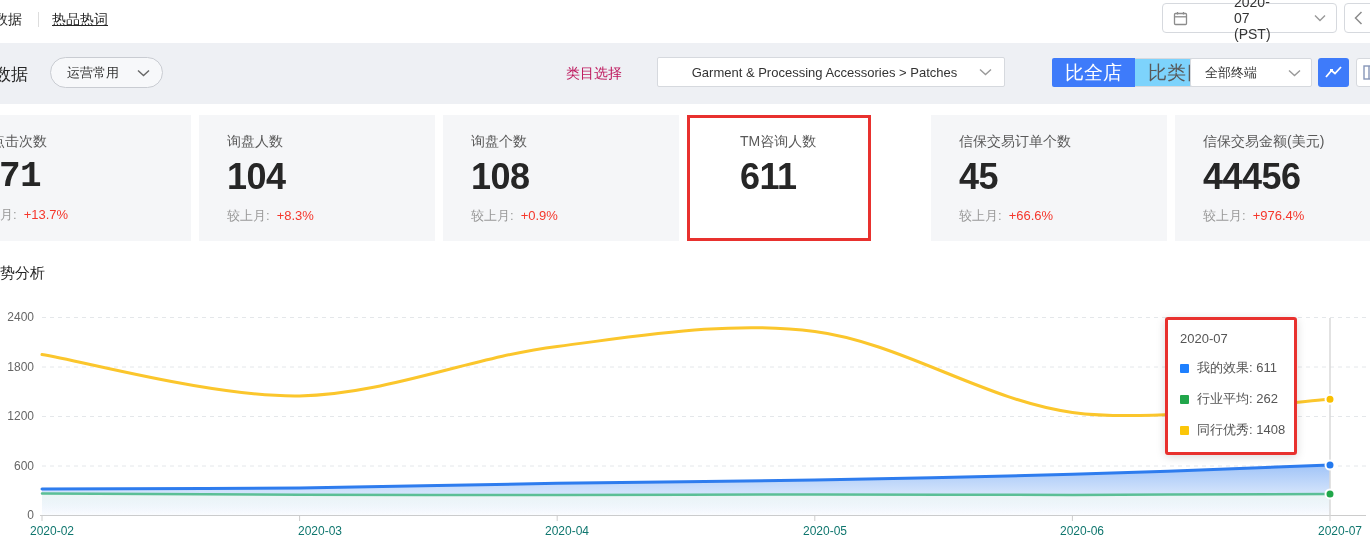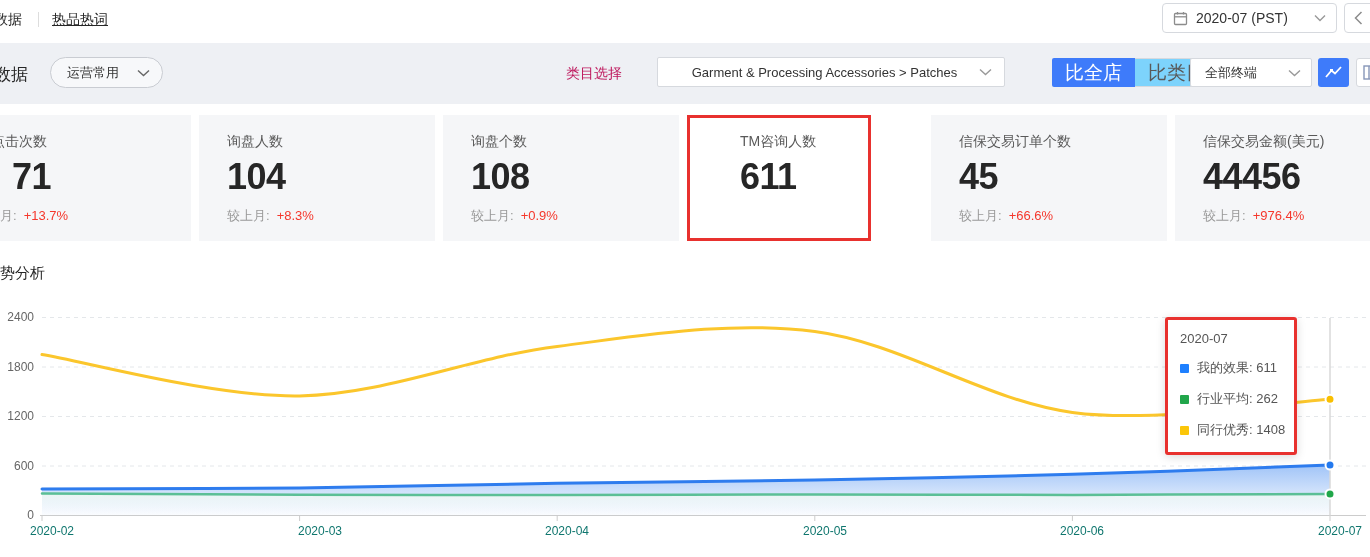--- a/index.html
+++ b/index.html
@@ -6,21 +6,21 @@
   *{box-sizing:border-box;}
   .screen{position:relative;width:1370px;height:557px;overflow:hidden;background:#fff;
     font-family:"Liberation Sans","DejaVu Sans",sans-serif;color:#262626;}
   
   .topbar{position:absolute;left:0;top:0;width:1370px;height:43px;background:#fff;}
   .tab{position:absolute;top:11px;font-size:14px;color:#262626;white-space:nowrap;cursor:pointer;}
   #tab-data{left:-6px;}
   #tab-hot{left:52px;text-decoration:underline;}
   .tab-divider{position:absolute;left:38px;top:12px;width:1px;height:15px;background:#ddd;}
   .date-select{position:absolute;left:1162px;top:3px;width:175px;height:30px;border:1px solid #d6d9de;
-    border-radius:4px;background:#fff;display:flex;align-items:center;padding:0 10px;}
+    border-radius:4px;background:#fff;display:flex;align-items:center;padding:0 10px;gap:38px;}
   .date-select .txt{font-size:14px;color:#333;margin-left:8px;flex:1;}
   .btn-prev{position:absolute;left:1344px;top:3px;width:34px;height:30px;border:1px solid #d6d9de;
     border-radius:4px;background:#fff;display:flex;align-items:center;justify-content:flex-start;padding-left:9px;}
   
   .toolband{position:absolute;left:0;top:43px;width:1370px;height:61px;background:#eef0f4;}
   .band-heading{position:absolute;left:-6px;top:20px;font-size:17px;color:#262626;white-space:nowrap;}
   .pill-select{position:absolute;left:50px;top:14px;width:113px;height:31px;border:1px solid #c9ccd2;
     border-radius:16px;background:#f7f8fa;display:flex;align-items:center;padding:0 12px 0 16px;}
   .pill-select .txt{font-size:13px;color:#333;flex:1;}
   .cat-label{position:absolute;left:566px;top:22px;font-size:14px;color:#be185d;}
@@ -39,21 +39,21 @@
   #btn-chart-view{left:1318px;background:#3e7bfa;}
   #btn-table-view{left:1356px;background:#fff;border:1px solid #d6d9de;}
   
   .card{position:absolute;top:115px;height:126px;width:236px;background:#f5f6f8;padding:18px 0 0 28px;overflow:hidden;}
   .card .label{font-size:14px;color:#595959;white-space:nowrap;}
   .card .value{font-size:36px;font-weight:600;color:#262626;letter-spacing:-0.5px;margin-top:5px;white-space:nowrap;}
   .card .delta{font-size:13px;color:#999;margin-top:9px;white-space:nowrap;}
   .card .delta b{font-weight:normal;color:#f5372c;margin-left:7px;}
   #card-1{left:-45px;}
   #card-1 .label{margin-left:8px;}
-  #card-1 .value{margin-left:29px;}
+  #card-1 .value{margin-left:16px;font-family:Liberation Mono, monospace;}
   #card-1 .delta{margin-left:-9px;}
   #card-2{left:199px;} #card-3{left:443px;} #card-4{left:712px;background:#fff;}
   #card-5{left:931px;} #card-6{left:1175px;}
   .anno-box{position:absolute;border:3px solid #e8312e;pointer-events:none;z-index:30;}
   #anno-card{left:687px;top:115px;width:184px;height:126px;}
   
   .chart-title{position:absolute;left:-15px;top:264px;font-size:15px;color:#262626;white-space:nowrap;}
   .ylab{position:absolute;width:34px;left:0;text-align:right;font-size:12px;color:#666;}
   .xlab{position:absolute;width:64px;text-align:right;font-size:12px;color:#0f766e;top:524px;}
   #chart-svg{position:absolute;left:0;top:295px;}

